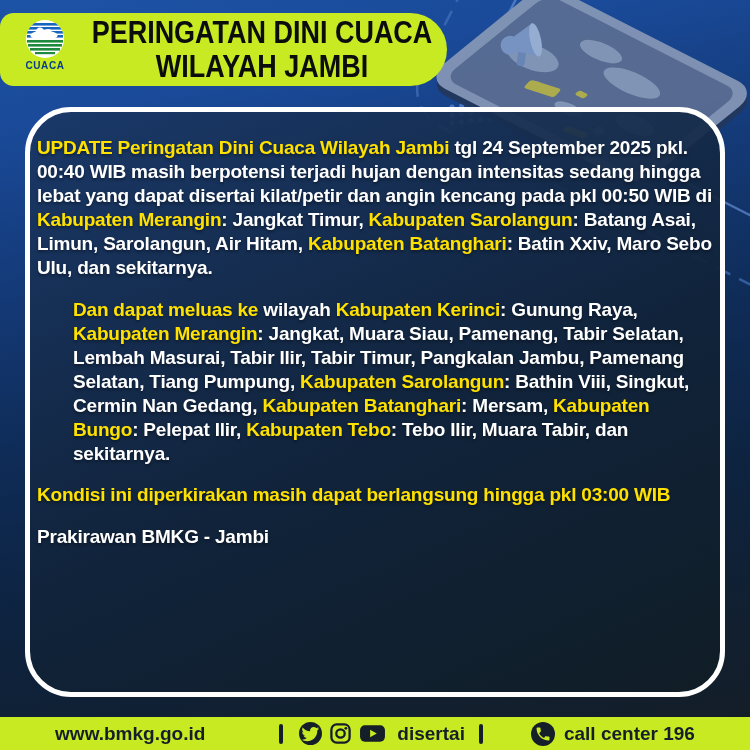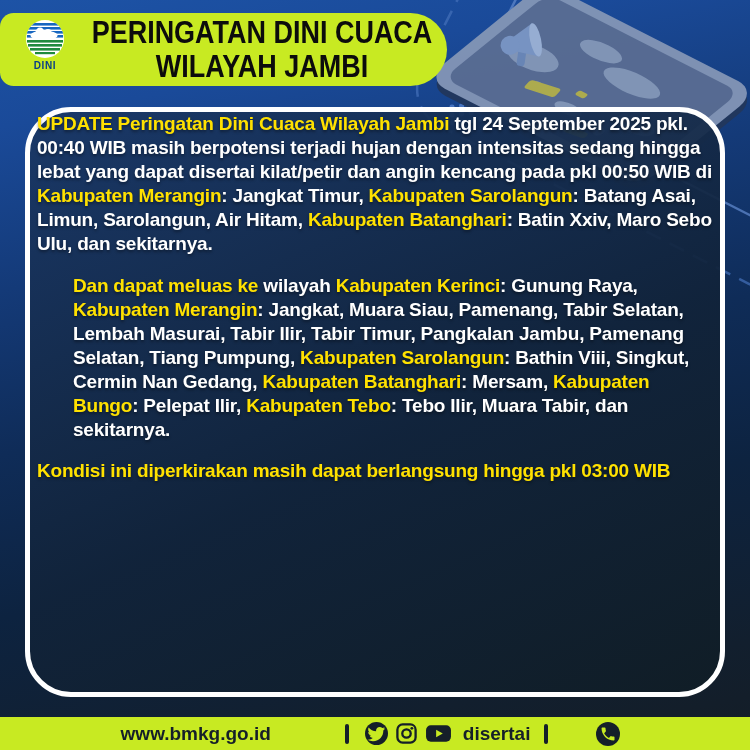--- a/index.html
+++ b/index.html
@@ -24,21 +24,21 @@
     position:absolute;left:85px;right:8px;top:0;height:100%;
     display:flex;flex-direction:column;justify-content:center;align-items:center;
     color:#0c0c0c;font-weight:bold;font-size:31px;line-height:34px;letter-spacing:0;
     transform:scaleX(.87);transform-origin:center;white-space:nowrap;text-align:center;
   }
   
   .panel{
     position:absolute;left:25px;top:107px;width:700px;height:590px;z-index:2;
     border:5px solid #ffffff;border-radius:46px;
     background:linear-gradient(155deg,rgba(26,55,100,.90) 0%,rgba(17,35,58,.94) 55%,rgba(16,29,38,.96) 100%);
-    padding:0 7px 0 7px;
+    padding:24px 7px 0 7px;
   }
   .panel p{
     margin:0 0 18px 0;font-weight:bold;font-size:19px;line-height:24px;letter-spacing:-.2px;
     color:#ffffff;text-shadow:0 2px 3px rgba(0,0,0,.4);
   }
   .panel p.p2{margin-bottom:17px;margin-left:36px;}
   .panel p.p3{}
   .seg-y{color:#ffe100;}
   .seg-w{color:#ffffff;}
   
@@ -123,32 +123,33 @@
           <rect x="4" y="18" width="36" height="2.6" fill="#1666c0"></rect>
           <ellipse cx="21" cy="18.5" rx="13.5" ry="4.8" fill="#ffffff"></ellipse>
           <circle cx="17" cy="15" r="4.4" fill="#ffffff"></circle>
           <circle cx="25" cy="15.5" r="3.4" fill="#ffffff"></circle>
           <rect x="4" y="23" width="36" height="2.6" fill="#1f8a3d"></rect>
           <rect x="5" y="27" width="34" height="2.6" fill="#1f8a3d"></rect>
           <rect x="7" y="31" width="30" height="2.6" fill="#1f8a3d"></rect>
           <rect x="12" y="35" width="20" height="2.2" fill="#1f8a3d"></rect>
         </g>
       </svg>
-      <span class="logo-label">DINI</span>
+      <span class="logo-label">CUACA</span>
     </div>
     <div class="title">
       <div>PERINGATAN DINI CUACA</div>
       <div>WILAYAH JAMBI</div>
     </div>
   </header>
 
   <main class="panel">
     <p class="p1"><span class="seg-y">UPDATE Peringatan Dini Cuaca Wilayah Jambi</span><span class="seg-w"> tgl 24 September 2025 pkl. 00:40 WIB masih berpotensi terjadi hujan dengan intensitas sedang hingga lebat yang dapat disertai kilat/petir dan angin kencang pada pkl 00:50 WIB di </span><span class="seg-y">Kabupaten Merangin</span><span class="seg-w">: Jangkat Timur, </span><span class="seg-y">Kabupaten Sarolangun</span><span class="seg-w">: Batang Asai, Limun, Sarolangun, Air Hitam, </span><span class="seg-y">Kabupaten Batanghari</span><span class="seg-w">: Batin Xxiv, Maro Sebo Ulu, dan sekitarnya.</span></p>
     <p class="p2"><span class="seg-y">Dan dapat meluas ke</span><span class="seg-w"> wilayah </span><span class="seg-y">Kabupaten Kerinci</span><span class="seg-w">: Gunung Raya, </span><span class="seg-y">Kabupaten Merangin</span><span class="seg-w">: Jangkat, Muara Siau, Pamenang, Tabir Selatan, Lembah Masurai, Tabir Ilir, Tabir Timur, Pangkalan Jambu, Pamenang Selatan, Tiang Pumpung, </span><span class="seg-y">Kabupaten Sarolangun</span><span class="seg-w">: Bathin Viii, Singkut, Cermin Nan Gedang, </span><span class="seg-y">Kabupaten Batanghari</span><span class="seg-w">: Mersam, </span><span class="seg-y">Kabupaten Bungo</span><span class="seg-w">: Pelepat Ilir, </span><span class="seg-y">Kabupaten Tebo</span><span class="seg-w">: Tebo Ilir, Muara Tabir, dan sekitarnya.</span></p>
     <p class="p3"><span class="seg-y">Kondisi ini diperkirakan masih dapat berlangsung hingga pkl 03:00 WIB</span></p>
+    <p class="sig">Prakirawan BMKG - Jambi</p>
   </main>
 
   <footer class="footer">
     <span>www.bmkg.go.id</span>
     <span class="fsep s1"></span>
     <span class="ficons">
       <svg width="23" height="23" viewBox="0 0 24 24">
         <circle cx="12" cy="12" r="12" fill="#151f29"></circle>
         <path transform="translate(1.2,1.6) scale(0.88)" fill="#c8ea22" d="M22.46 6c-.77.35-1.6.58-2.46.69.88-.53 1.56-1.37 1.88-2.38-.83.5-1.75.85-2.72 1.05C18.37 4.5 17.26 4 16 4c-2.35 0-4.27 1.92-4.27 4.29 0 .34.04.67.11.98C8.28 9.09 5.11 7.38 3 4.79c-.37.63-.58 1.37-.58 2.15 0 1.49.75 2.81 1.91 3.56-.71 0-1.37-.2-1.95-.5v.03c0 2.08 1.48 3.82 3.44 4.21a4.22 4.22 0 0 1-1.93.07 4.28 4.28 0 0 0 4 2.98 8.52 8.52 0 0 1-5.33 1.84c-.34 0-.68-.02-1.02-.06C3.44 20.29 5.7 21 8.12 21 16 21 20.33 14.46 20.33 8.79c0-.19 0-.37-.01-.56.84-.6 1.56-1.36 2.14-1.93z"></path>
       </svg>
@@ -163,15 +164,16 @@
       </svg>
     </span>
     <span>disertai</span>
     <span class="fsep s2"></span>
     <span class="fphone">
       <svg width="24" height="24" viewBox="0 0 24 24">
         <circle cx="12" cy="12" r="12" fill="#151f29"></circle>
         <path transform="translate(3.4,3.4) scale(0.72)" fill="#c8ea22" d="M6.62 10.79c1.44 2.83 3.76 5.14 6.59 6.59l2.2-2.21c.27-.26.66-.35 1.01-.24 1.12.37 2.33.57 3.57.57.55 0 1 .45 1 1V20c0 .55-.45 1-1 1-9.39 0-17-7.61-17-17 0-.55.45-1 1-1h3.5c.55 0 1 .45 1 1 0 1.25.2 2.45.57 3.57.11.35.03.74-.25 1.02l-2.2 2.2z"></path>
       </svg>
     </span>
+    <span>call center 196</span>
   </footer>
 
 </div>
 
 </body></html>

